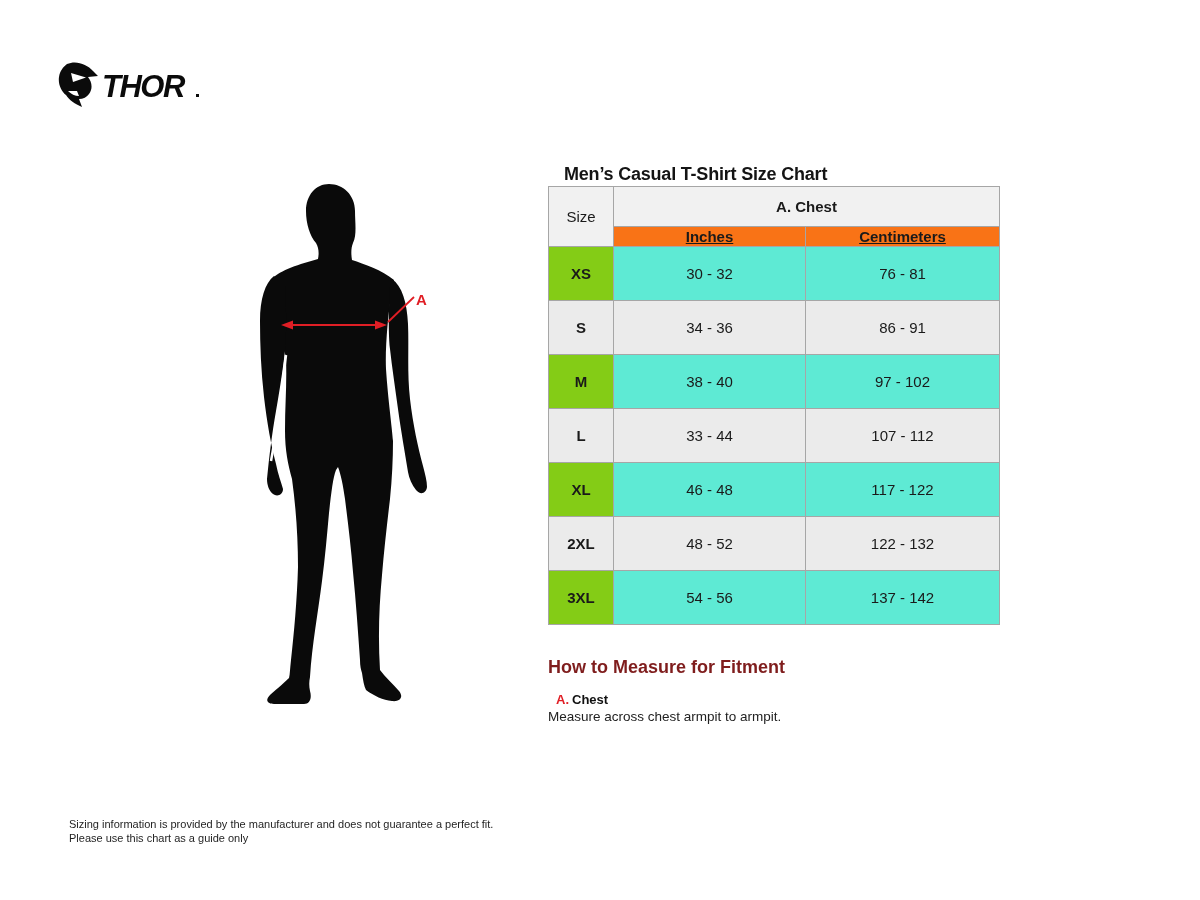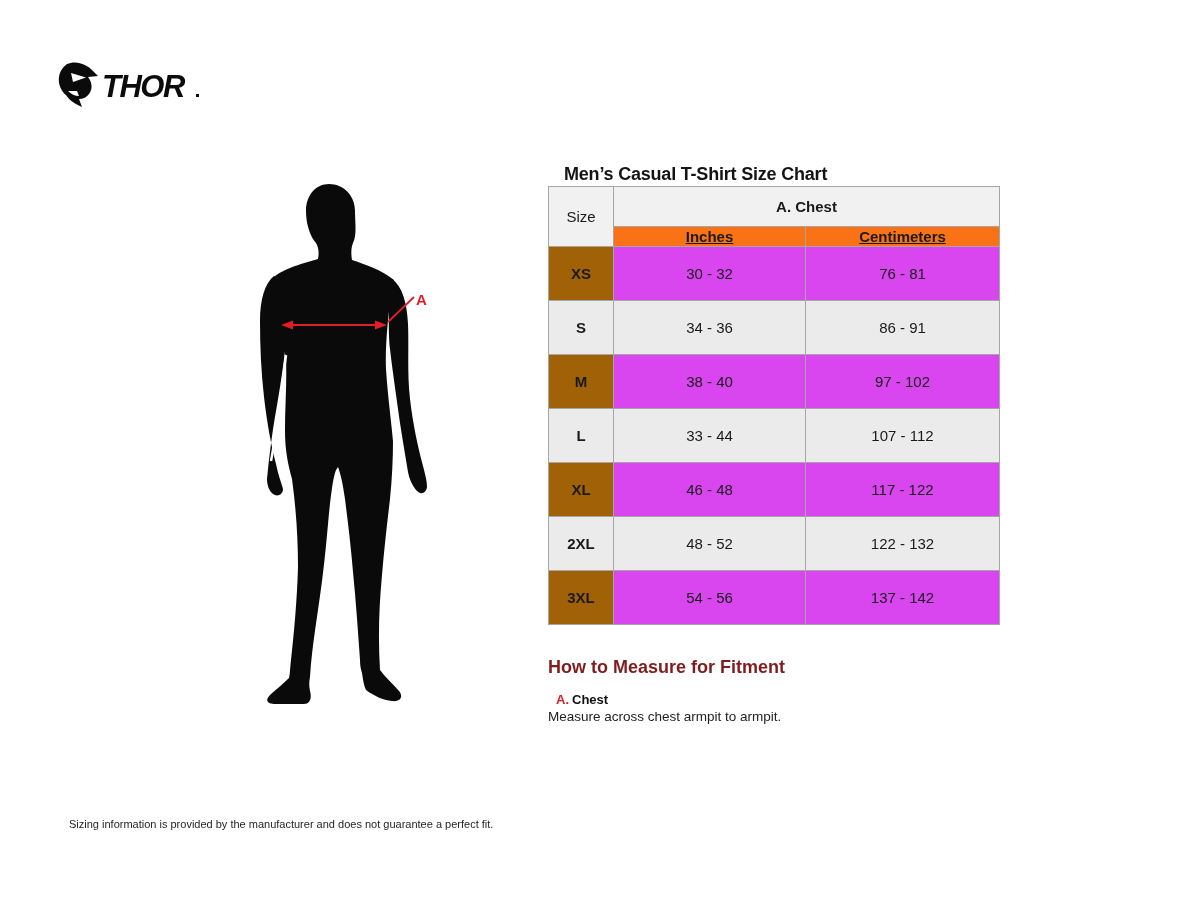--- a/index.html
+++ b/index.html
@@ -38,22 +38,22 @@
   .chest-h  { background: #f1f1f1; font-weight: bold; height: 39px; }
   .bar {
     background: #f97316; color: #ffffff; font-weight: bold;
     font-size: 11px; height: 19px; line-height: 19px;
     border-top: 2px solid #ffffff;
     text-decoration: underline;
   }
   .bar-in { border-right: 3px solid #ffffff; }
   .bar-cm { border-left: 3px solid #ffffff; }
   .size-table tbody td, .size-table tbody th { height: 53px; }
-  .size-table tbody th { font-weight: bold; background: #a16207; }
-  .size-table tbody td { font-weight: normal; background: #d946ef; }
+  .size-table tbody th { font-weight: bold; background: #84cc16; }
+  .size-table tbody td { font-weight: normal; background: #5eead4; }
   .size-table tbody tr.stripe th, .size-table tbody tr.stripe td { background: #ebebeb; }
 
   
   .measure-title {
     position: absolute; left: 548px; top: 657px; margin: 0;
     font-size: 18px; font-weight: bold; color: #7f1d1d;
   }
   .measure-item {
     position: absolute; left: 556px; top: 692px;
     font-size: 13px; font-weight: bold; color: #111;
@@ -189,15 +189,16 @@
   </table>
 
   <h2 class="measure-title">How to Measure for Fitment</h2>
   <div class="measure-item">
     <span class="red">A.</span><span>Chest</span>
   </div>
   <div class="measure-desc">Measure across chest armpit to armpit.</div>
 
   <div class="footer">
     <div>Sizing information is provided by the manufacturer and does not guarantee a perfect fit.</div>
+    <div>Please use this chart as a guide only</div>
   </div>
 
 </div>
 
 </body></html>

